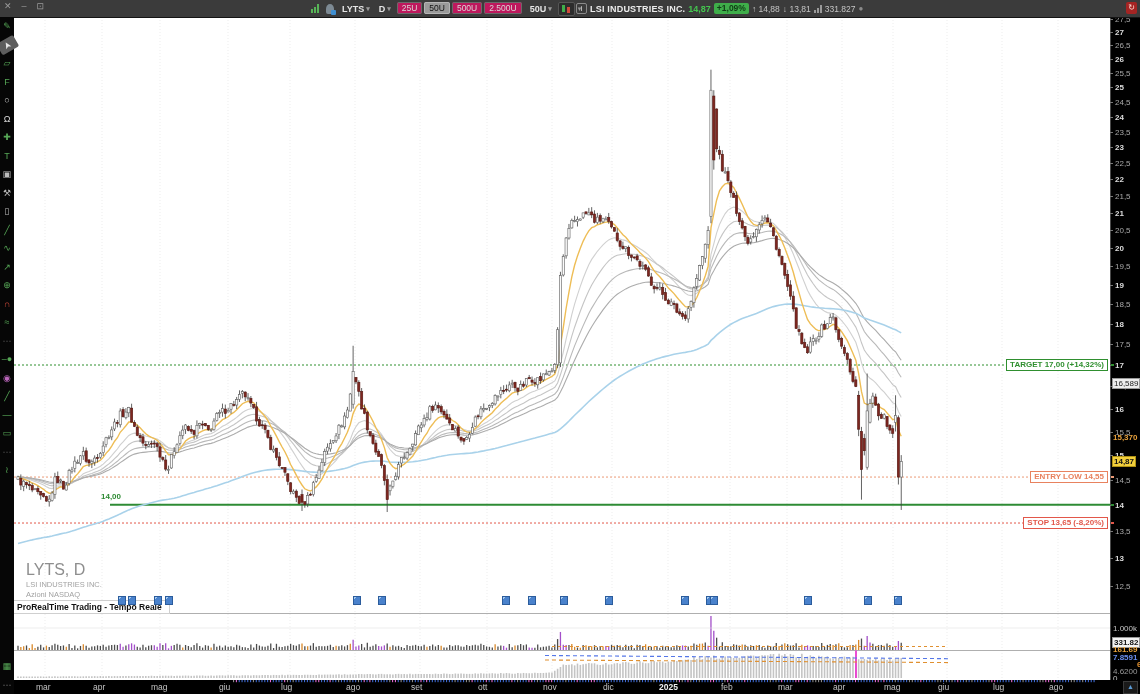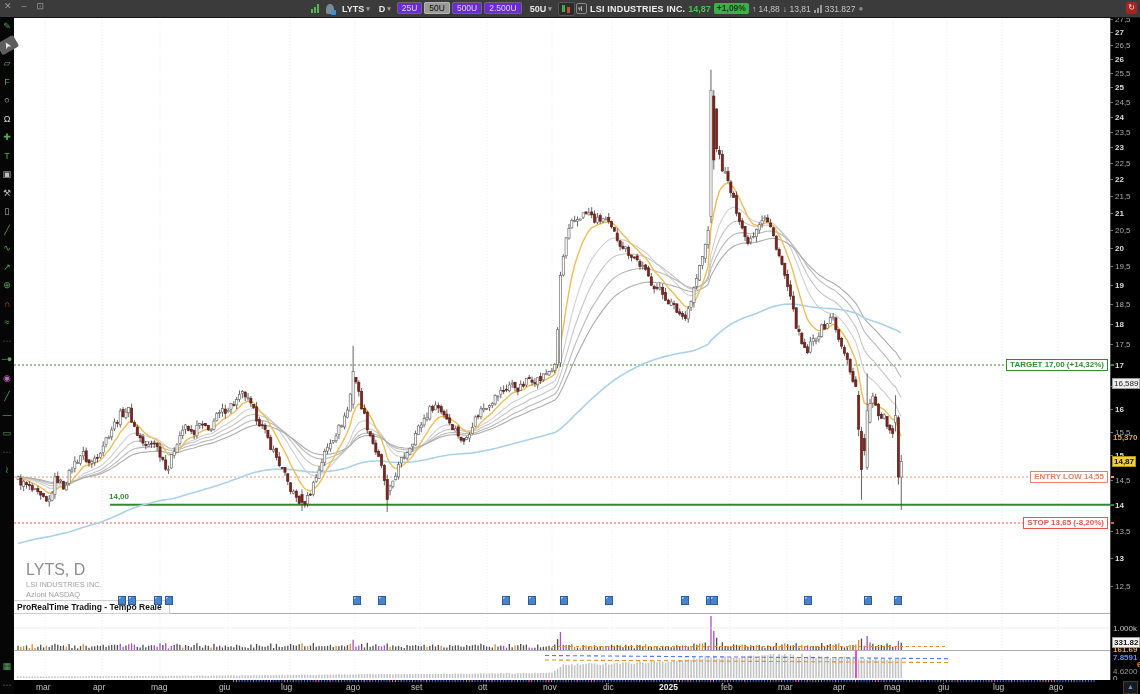--- a/index.html
+++ b/index.html
@@ -12,21 +12,21 @@
   .tb-cluster{position:absolute;top:0;height:17px;display:flex;align-items:center;gap:3px}
   #tb-center{left:311px}
   #tb-quote{left:576px}
   .sigbars{display:inline-flex;align-items:flex-end;gap:1px;height:9px;margin-right:2px}
   .sigbars i{display:block;width:2px;background:#57b457}
   .sigbars i:nth-child(1){height:4px}.sigbars i:nth-child(2){height:6px}.sigbars i:nth-child(3){height:9px}
   .plug-ico{width:8px;height:10px;border-radius:50% 50% 2px 2px;background:#7d8a94;position:relative;margin:0 2px}
   .plug-ico:after{content:"";position:absolute;bottom:-1px;right:-2px;width:5px;height:5px;background:#3f8fd2;border-radius:1px}
   .dd{display:flex;align-items:center;gap:2px;padding:0 3px;height:13px;color:#e6e6e6;font-weight:bold;font-size:9px}
   .dd .caret{color:#9a9a9a;font-size:7px}
-  .tbtn{background:#6d28d9;border:1px solid #6a6a6a;border-radius:2px;padding:0 4px;height:11px;
+  .tbtn{background:#be185d;border:1px solid #6a6a6a;border-radius:2px;padding:0 4px;height:11px;
         line-height:11px;font-size:8.5px;color:#d8d8d8}
   .tbtn.active{background:#9a9a9a;border-color:#b5b5b5;color:#111}
   .candle-ico{width:15px;height:12px;position:relative;background:#2c2c2c;border-radius:2px;border:1px solid #555}
   .candle-ico i{position:absolute;width:3px}
   .candle-ico i:nth-child(1){left:3px;top:2px;height:7px;background:#3fae4a}
   .candle-ico i:nth-child(2){left:8px;top:4px;height:6px;background:#d04a3a}
   .info-ico{display:inline-block;width:9px;height:9px;border:1px solid #8a8a8a;border-radius:2px;
             color:#bbb;font-size:7px;line-height:9px;text-align:center;font-weight:bold}
   .q-last{color:#44c54f;font-weight:bold}
   .q-badge{background:#3fae4a;color:#103d16;border-radius:2px;padding:0 3px;height:11px;line-height:11px;font-weight:bold;font-size:8.5px}
@@ -1772,21 +1772,21 @@
     </g>
   </svg>
 
 <div class="overlay" id="info-block">
   <div id="info-title">LYTS, D</div>
   <div class="info-sub">LSI INDUSTRIES INC.</div>
   <div class="info-sub">Azioni NASDAQ</div>
   <div class="info-sub">Building Materials: Other</div>
 </div>
 <div class="overlay" id="watermark">ProRealTime Trading - Tempo Reale</div>
-<div class="overlay" id="support-label" style="left:109px;top:492px">14,00</div>
+<div class="overlay" id="support-label" style="left:101px;top:492px">14,00</div>
 <div id="level-labels">
     <div class="overlay lvl-label" style="color: rgb(47, 143, 47); border-color: rgb(47, 143, 47); right: 32px; top: 359px;">TARGET 17,00 (+14,32%)</div>
     <div class="overlay lvl-label" style="color: rgb(232, 130, 94); border-color: rgb(232, 130, 94); right: 32px; top: 471.048px;">ENTRY LOW 14,55</div>
     <div class="overlay lvl-label" style="color: rgb(226, 87, 74); border-color: rgb(226, 87, 74); right: 32px; top: 517.021px;">STOP 13,65 (-8,20%)</div>
   </div>
 <div id="flags">
     <div class="flag" style="left: 118px; top: 596px;"></div>
     <div class="flag" style="left: 128px; top: 596px;"></div>
     <div class="flag" style="left: 154px; top: 596px;"></div>
     <div class="flag" style="left: 165px; top: 596px;"></div>

